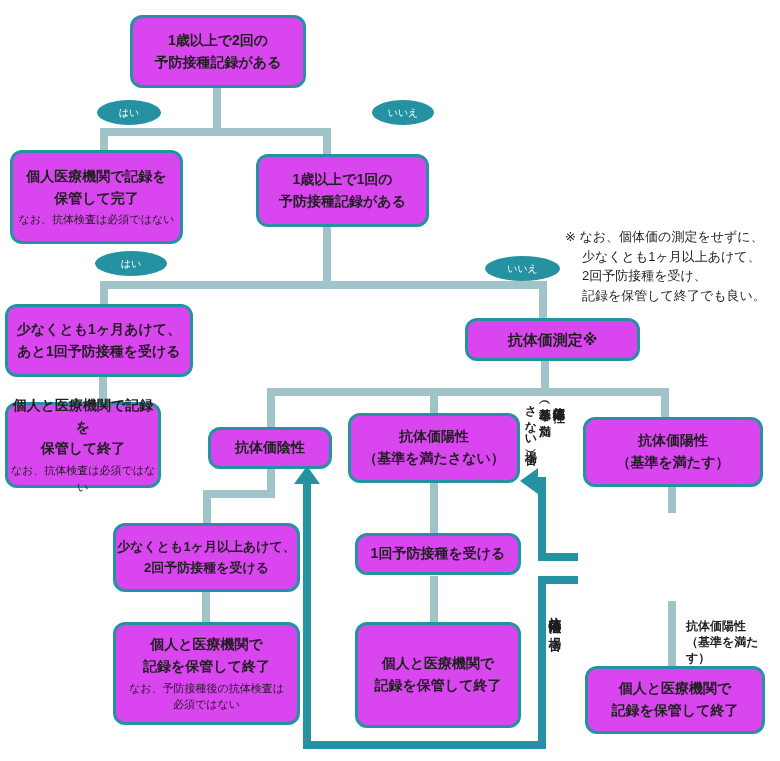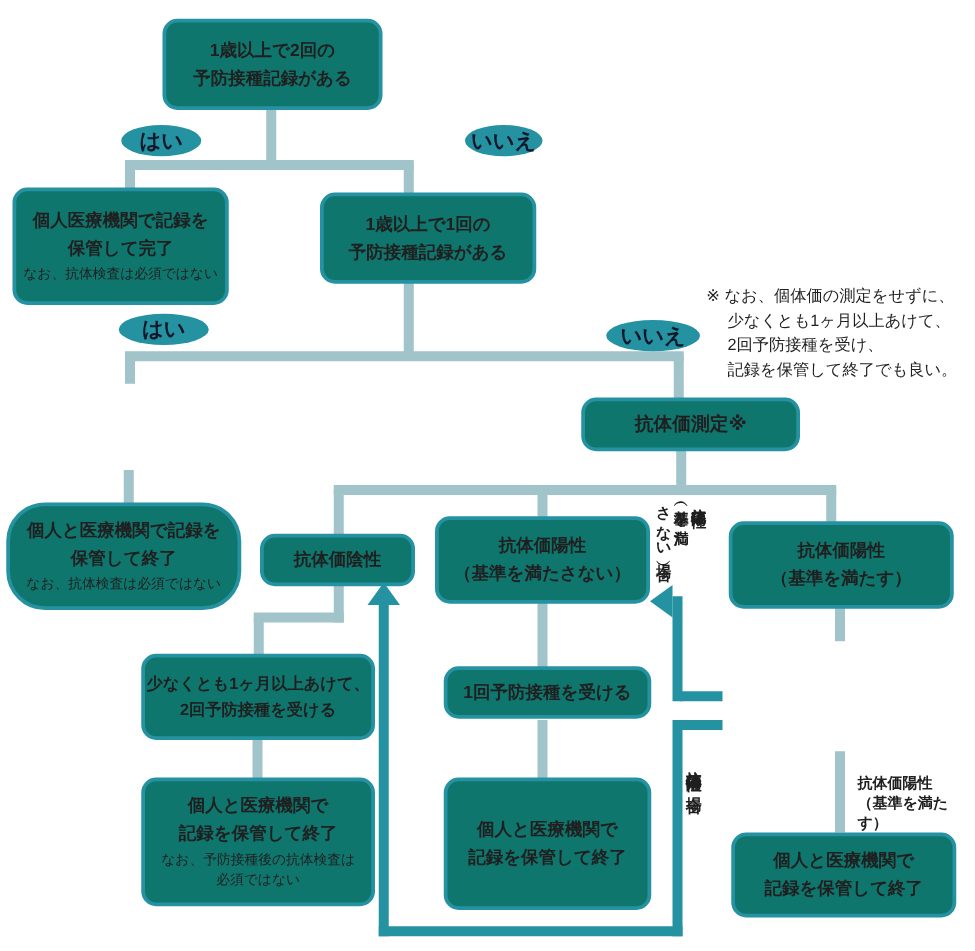--- a/index.html
+++ b/index.html
@@ -7,30 +7,30 @@
     --light:#a0c4c9;
     --ink:#1f1f1f;
   }
   html,body{margin:0;padding:0;background:#fff;}
   #canvas{
     position:relative;width:780px;height:761px;background:#fff;overflow:hidden;
     font-family:"Liberation Sans","DejaVu Sans",sans-serif;color:var(--ink);
   }
   .box{
     position:absolute;box-sizing:border-box;border:3px solid var(--teal);
-    border-radius:12px;background:#0f766e;display:flex;flex-direction:column;
+    border-radius:12px;background:#d946ef;display:flex;flex-direction:column;
     align-items:center;justify-content:center;text-align:center;z-index:2;
   }
   .box .main{font-weight:bold;font-size:14px;line-height:1.55;white-space:pre-line;}
   .box .note{font-weight:normal;font-size:11px;line-height:1.5;white-space:pre-line;margin-top:2px;}
   .fs13 .main{font-size:13px;}
   .fs15 .main{font-size:15px;}
   .ellipse{
-    position:absolute;background:var(--teal);border-radius:50%;color:#0f172a;
-    font-weight:bold;font-size:17px;display:flex;align-items:center;justify-content:center;z-index:4;
+    position:absolute;background:var(--teal);border-radius:50%;color:#ffffff;
+    font-weight:normal;font-size:10px;display:flex;align-items:center;justify-content:center;z-index:4;
   }
   .ln{position:absolute;background:var(--light);z-index:1;}
   .dk{position:absolute;background:var(--teal);z-index:1;}
   .arrow-up{position:absolute;width:0;height:0;border-left:13px solid transparent;
     border-right:13px solid transparent;border-bottom:18px solid var(--teal);z-index:3;}
   .arrow-left{position:absolute;width:0;height:0;border-top:13px solid transparent;
     border-bottom:13px solid transparent;border-right:18px solid var(--teal);z-index:3;}
   .vlabel{
     position:absolute;writing-mode:vertical-rl;white-space:pre-line;font-weight:bold;
     font-size:12px;line-height:14px;letter-spacing:1px;z-index:2;
@@ -87,22 +87,26 @@
     <span class="main">個人医療機関で記録を
 保管して完了</span>
     <span class="note">なお、抗体検査は必須ではない</span>
   </div>
 
   <div class="box" style="left:240px;top:154px;width:173px;height:73px;margin-left:16px;">
     <span class="main">1歳以上で1回の
 予防接種記録がある</span>
   </div>
 
+  <div class="box" style="left:5px;top:304px;width:188px;height:73px;">
+    <span class="main">少なくとも1ヶ月あけて、
+あと1回予防接種を受ける</span>
+  </div>
 
-  <div class="box" style="left:5px;top:402px;width:188px;height:86px;border-radius:31px;">
+  <div class="box" style="left:5px;top:402px;width:156px;height:86px;">
     <span class="main">個人と医療機関で記録を
 保管して終了</span>
     <span class="note">なお、抗体検査は必須ではない</span>
   </div>
 
   <div class="box fs15" style="left:465px;top:318px;width:175px;height:43px;">
     <span class="main">抗体価測定※</span>
   </div>
 
   <div class="box" style="left:208px;top:427px;width:124px;height:42px;">

